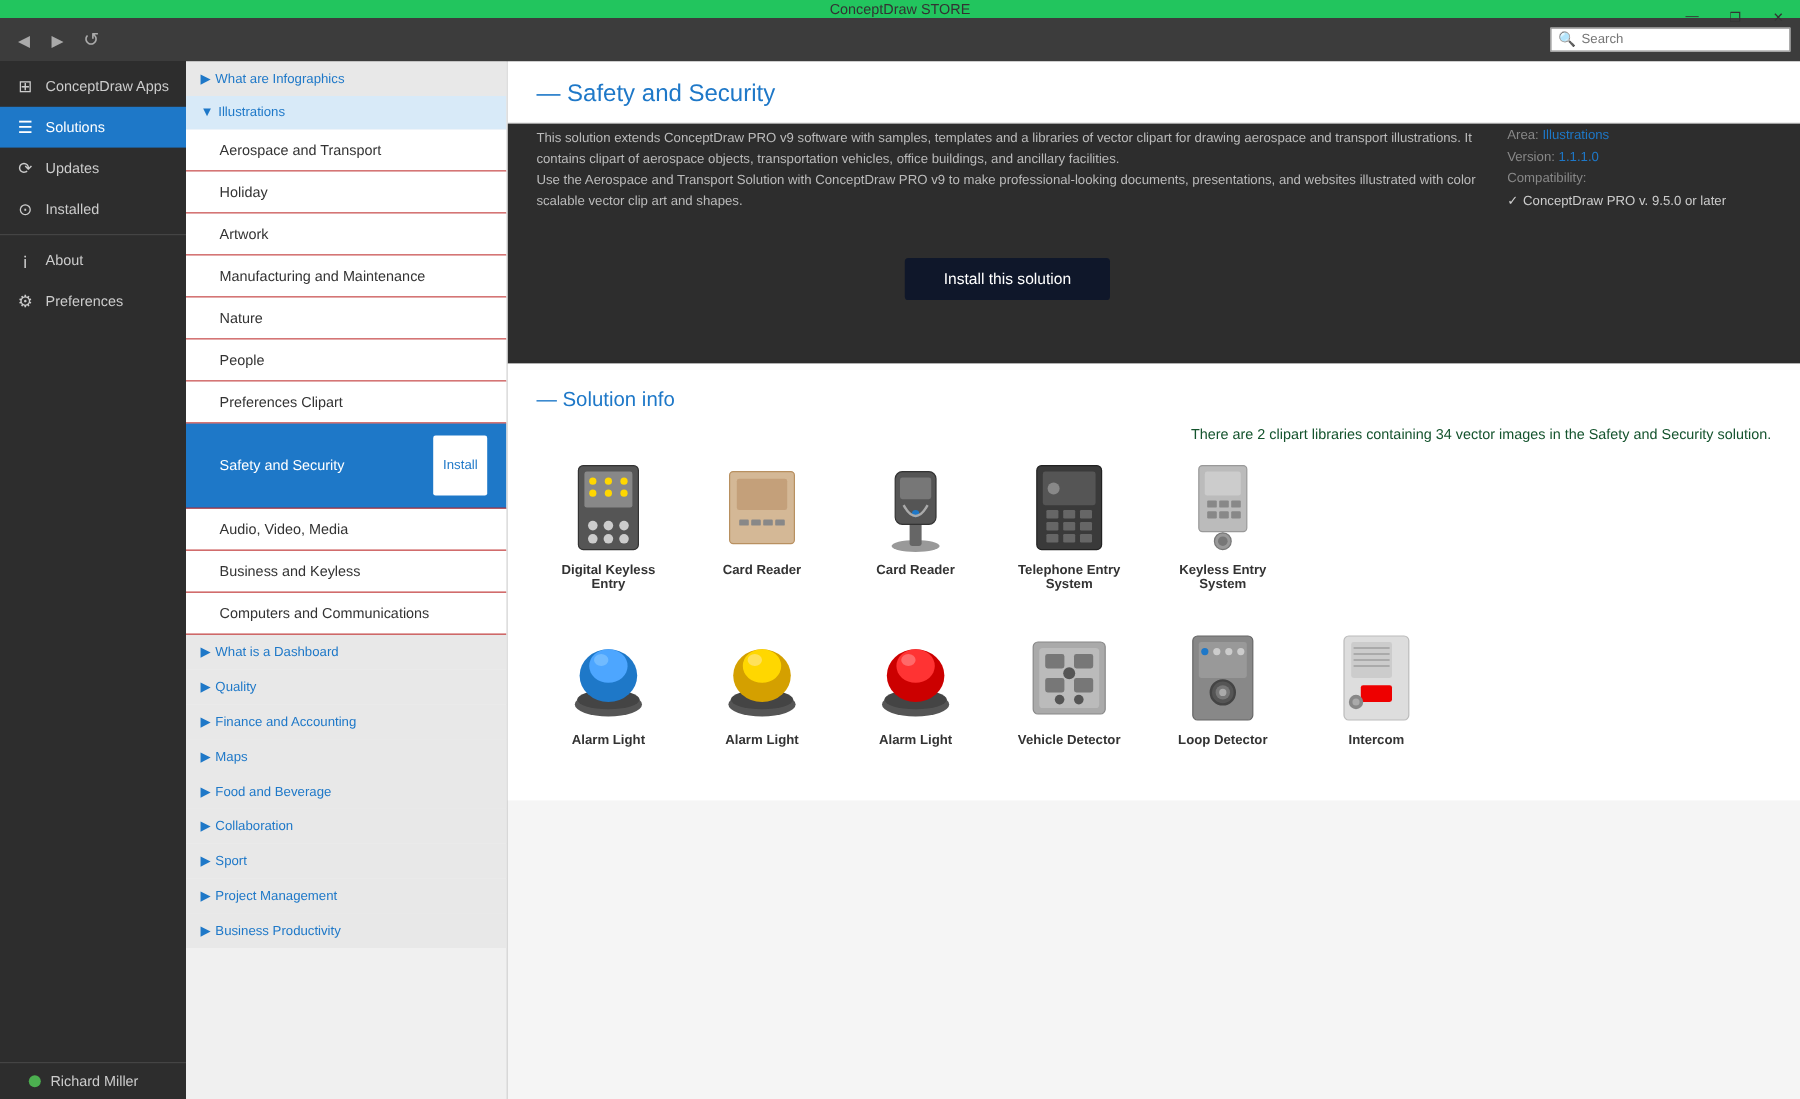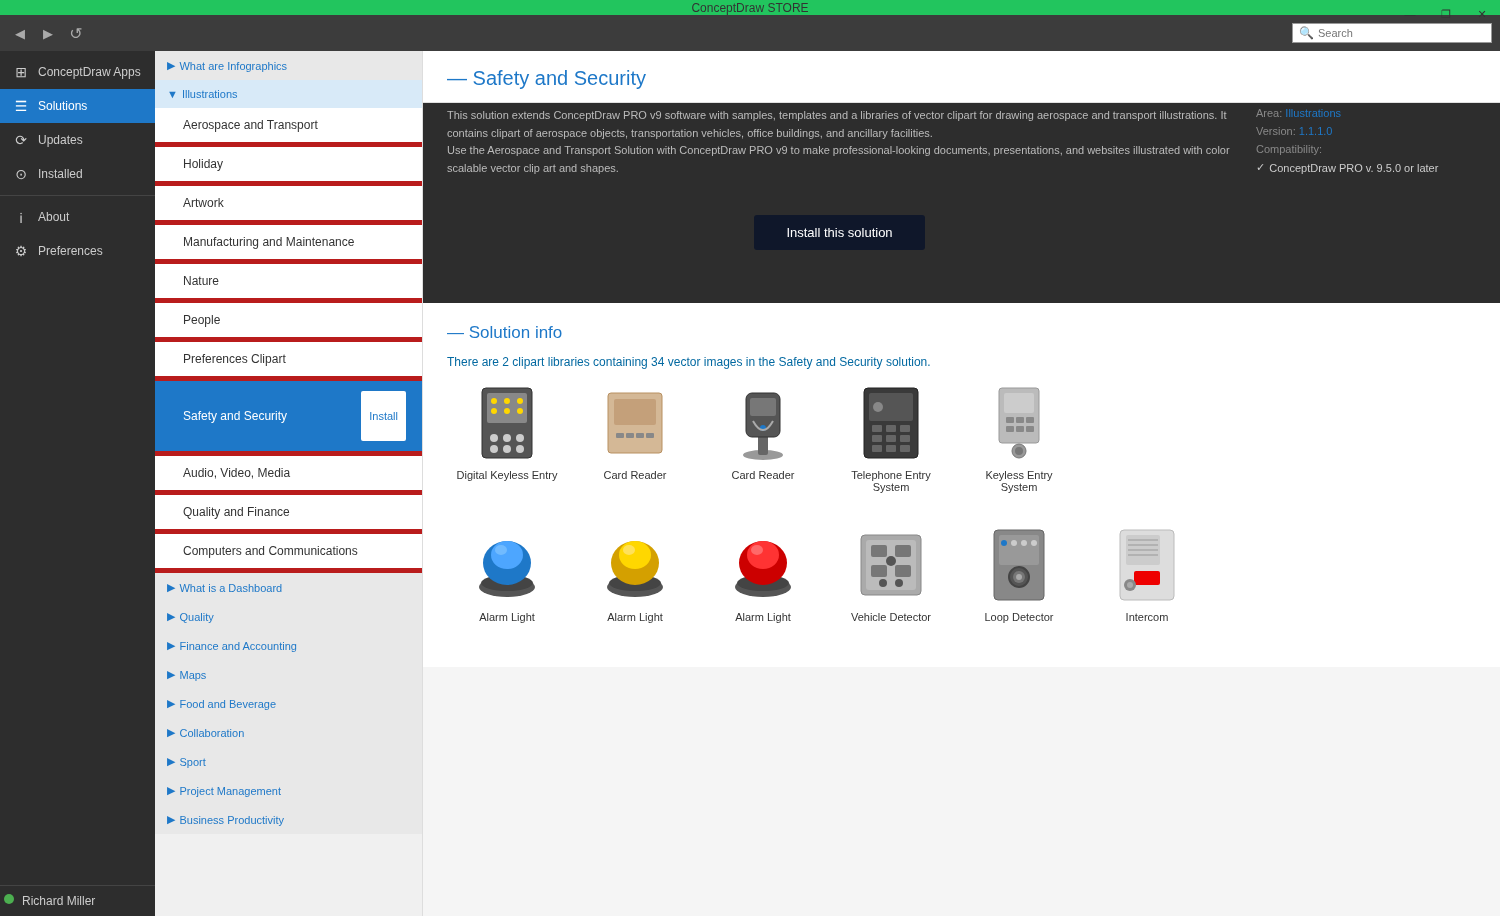--- a/index.html
+++ b/index.html
@@ -88,39 +88,39 @@
     .sidebar-item.active { background: #1e78c8; color: white; }
     .sidebar-icon {
       width: 18px; height: 18px;
       display: flex; align-items: center; justify-content: center;
       font-size: 14px; flex-shrink: 0;
     }
     .sidebar-divider { height: 1px; background: #444; margin: 4px 0; }
     .sidebar-bottom {
       margin-top: auto;
       border-top: 1px solid #444;
-      padding: 8px 4px;
-      display: flex;
-      align-items: flex-start;
+      padding: 8px 24px;
+      display: flex;
+      align-items: center;
       gap: 8px;
       color: #ccc;
     }
     .user-dot { width: 10px; height: 10px; border-radius: 50%; background: #4caf50; }
 
     
     #middle-panel {
       background: #f0f0f0;
       width: 268px;
       flex-shrink: 0;
       overflow-y: auto;
       border-right: 1px solid #ddd;
     }
     .mid-item {
       padding: 10px 16px 10px 28px;
-      border-bottom: 5px solid #b91c1c;
+      border-bottom: 1px solid #b91c1c;
       cursor: pointer;
       font-size: 12px;
       color: #333;
       display: flex;
       align-items: center;
       justify-content: space-between;
       background: white;
     }
     .mid-item.active { background: #1e78c8; color: white; }
     .mid-item .install-btn {
@@ -212,22 +212,23 @@
     }
     .solution-info-title {
       font-size: 17px;
       color: #1e78c8;
       font-weight: normal;
       margin-bottom: 12px;
     }
     .solution-info-title::before { content: '— '; }
     .solution-desc {
       font-size: 12px;
-      color: #0369a1;
+      color: #14532d;
       margin-bottom: 6px;
+      text-align: right;
     }
     .solution-section-title {
       font-size: 12px;
       font-weight: bold;
       color: #333;
       margin-bottom: 16px;
     }
 
     
     .icon-grid {
@@ -236,20 +237,21 @@
       gap: 8px;
       margin-bottom: 16px;
     }
     .icon-item {
       width: 120px;
       display: flex;
       flex-direction: column;
       align-items: center;
       padding: 8px;
       text-align: center;
+      font-weight: bold;
     }
     .icon-item .icon-img {
       width: 80px;
       height: 80px;
       display: flex;
       align-items: center;
       justify-content: center;
       margin-bottom: 6px;
     }
     .icon-item .icon-label {
@@ -359,21 +361,21 @@
       <span>Preferences Clipart</span>
     </div>
     <div class="mid-item active">
       <span>Safety and Security</span>
       <button class="install-btn">Install</button>
     </div>
     <div class="mid-item">
       <span>Audio, Video, Media</span>
     </div>
     <div class="mid-item">
-      <span>Quality and Finance</span>
+      <span>Business and Keyless</span>
     </div>
     <div class="mid-item">
       <span>Computers and Communications</span>
     </div>
 
     <div class="mid-group-header">
       <span class="blue-arrow">▶</span>
       <span>What is a Dashboard</span>
     </div>
     <div class="mid-group-header">

